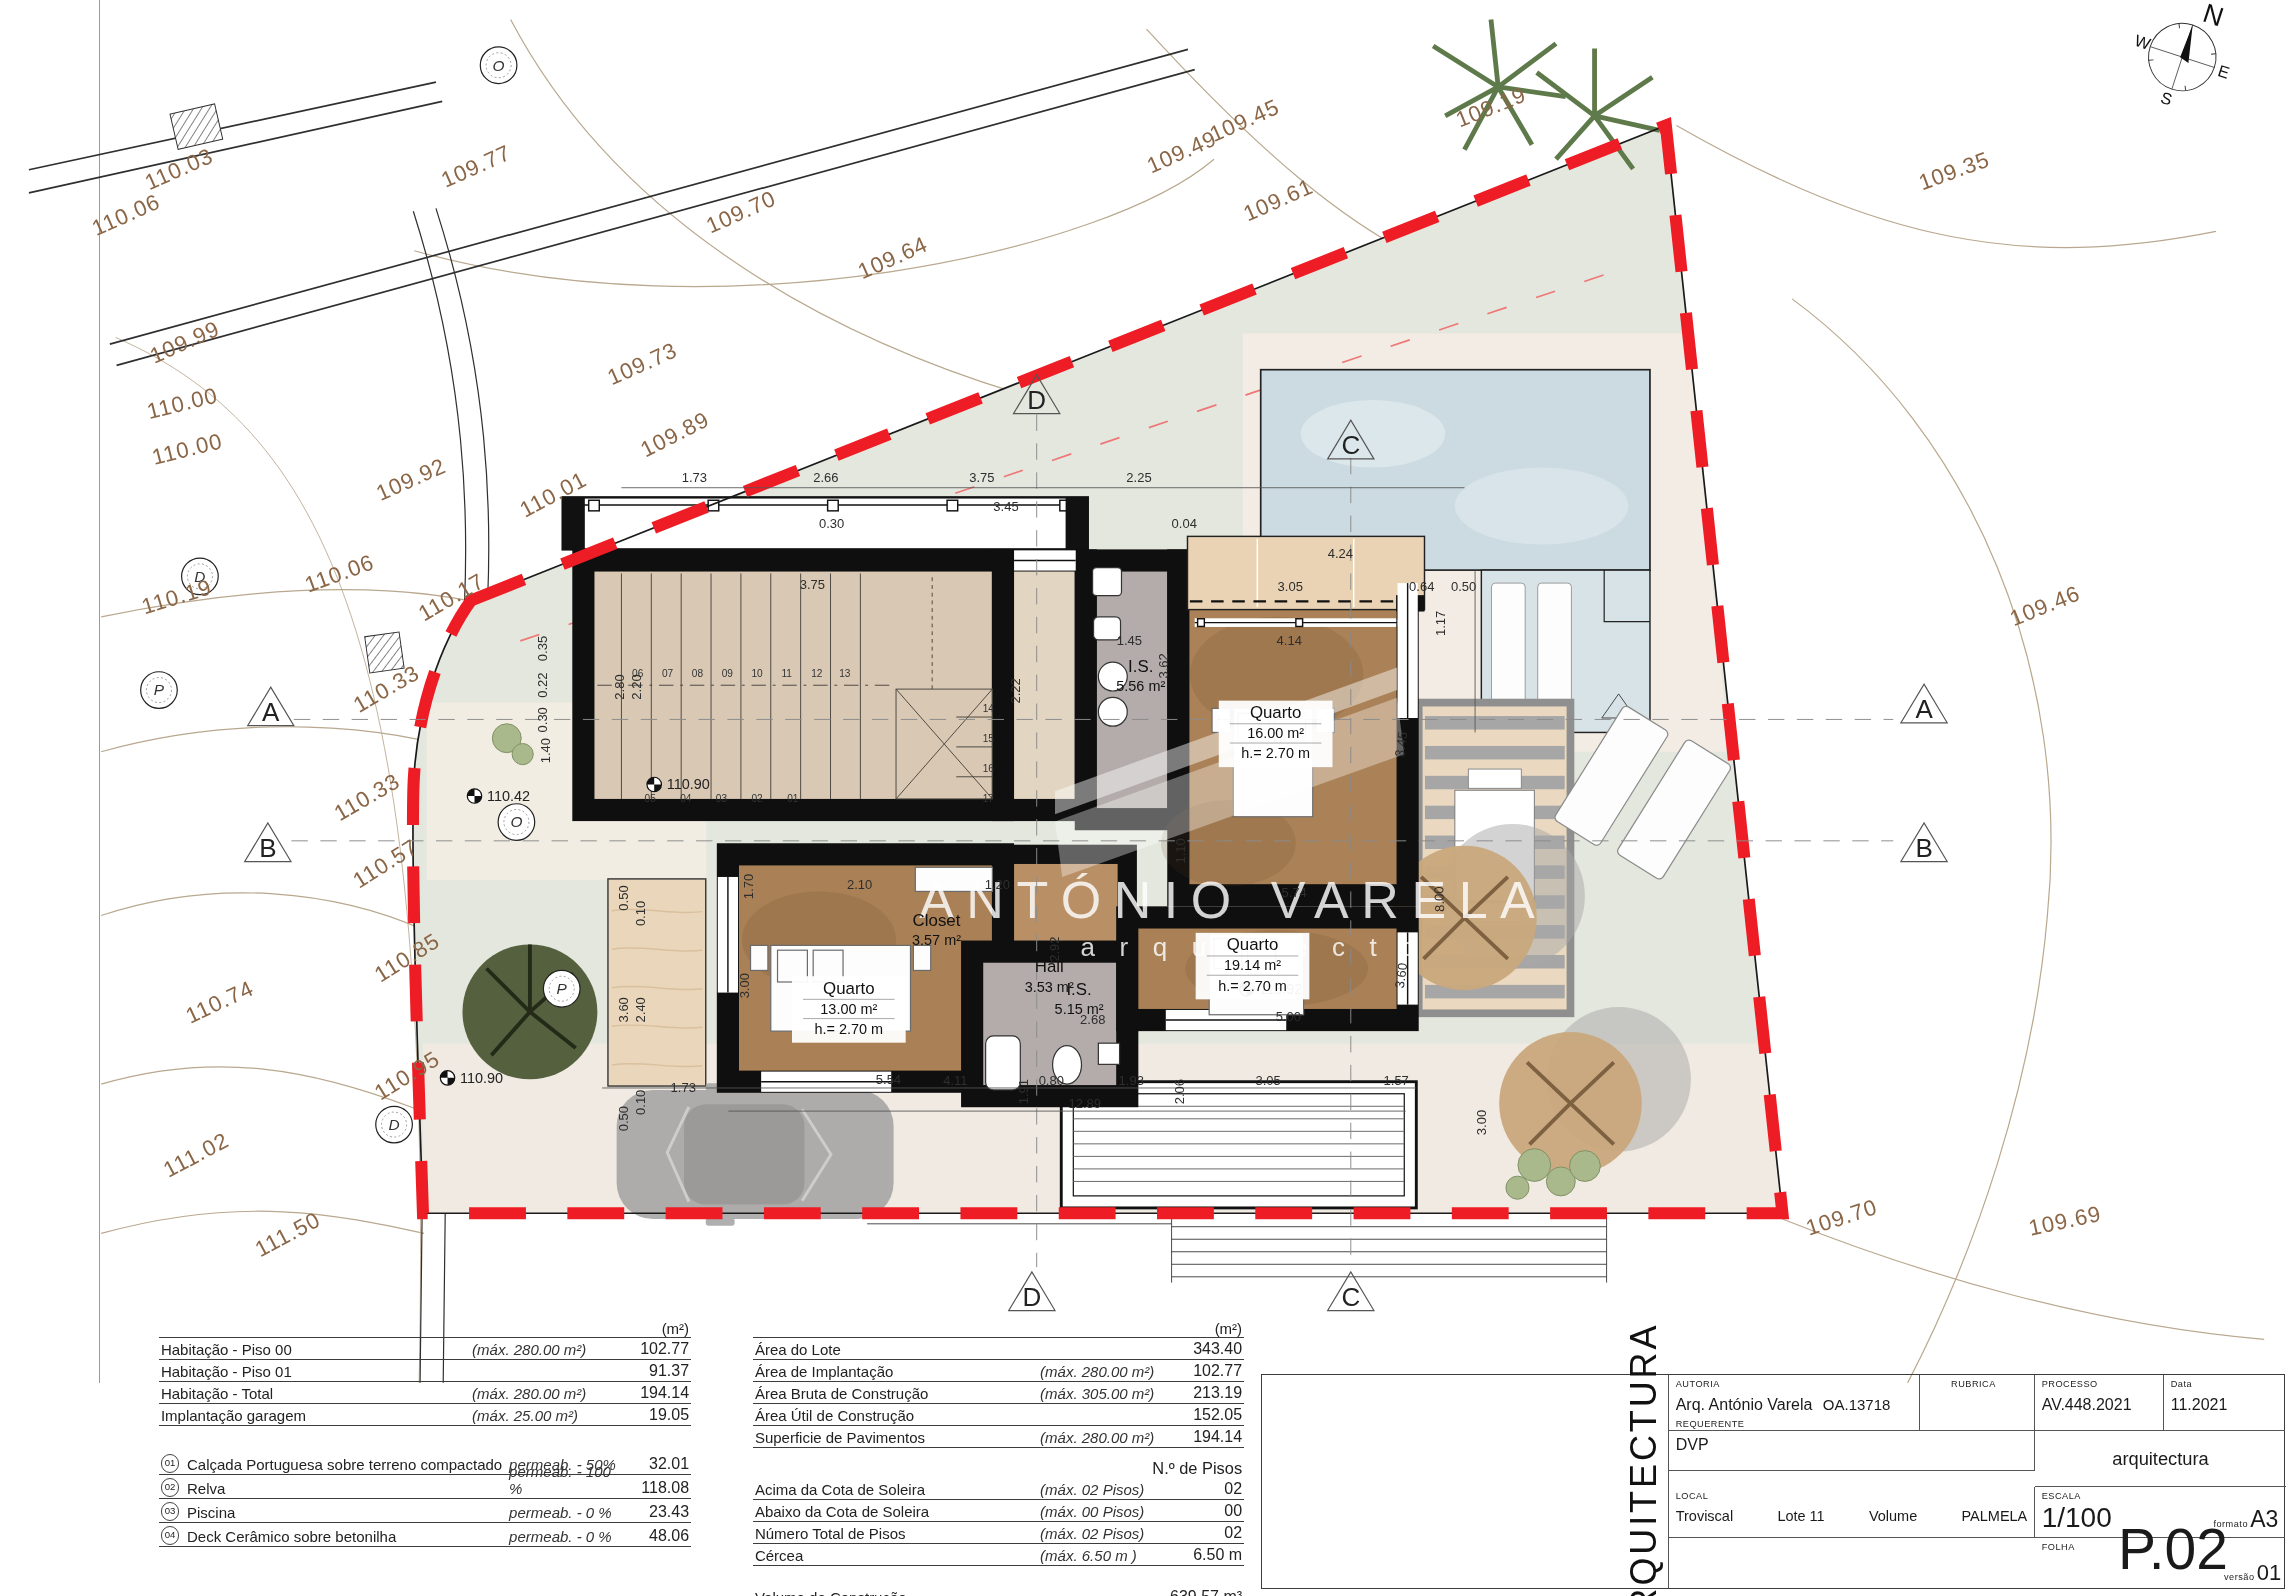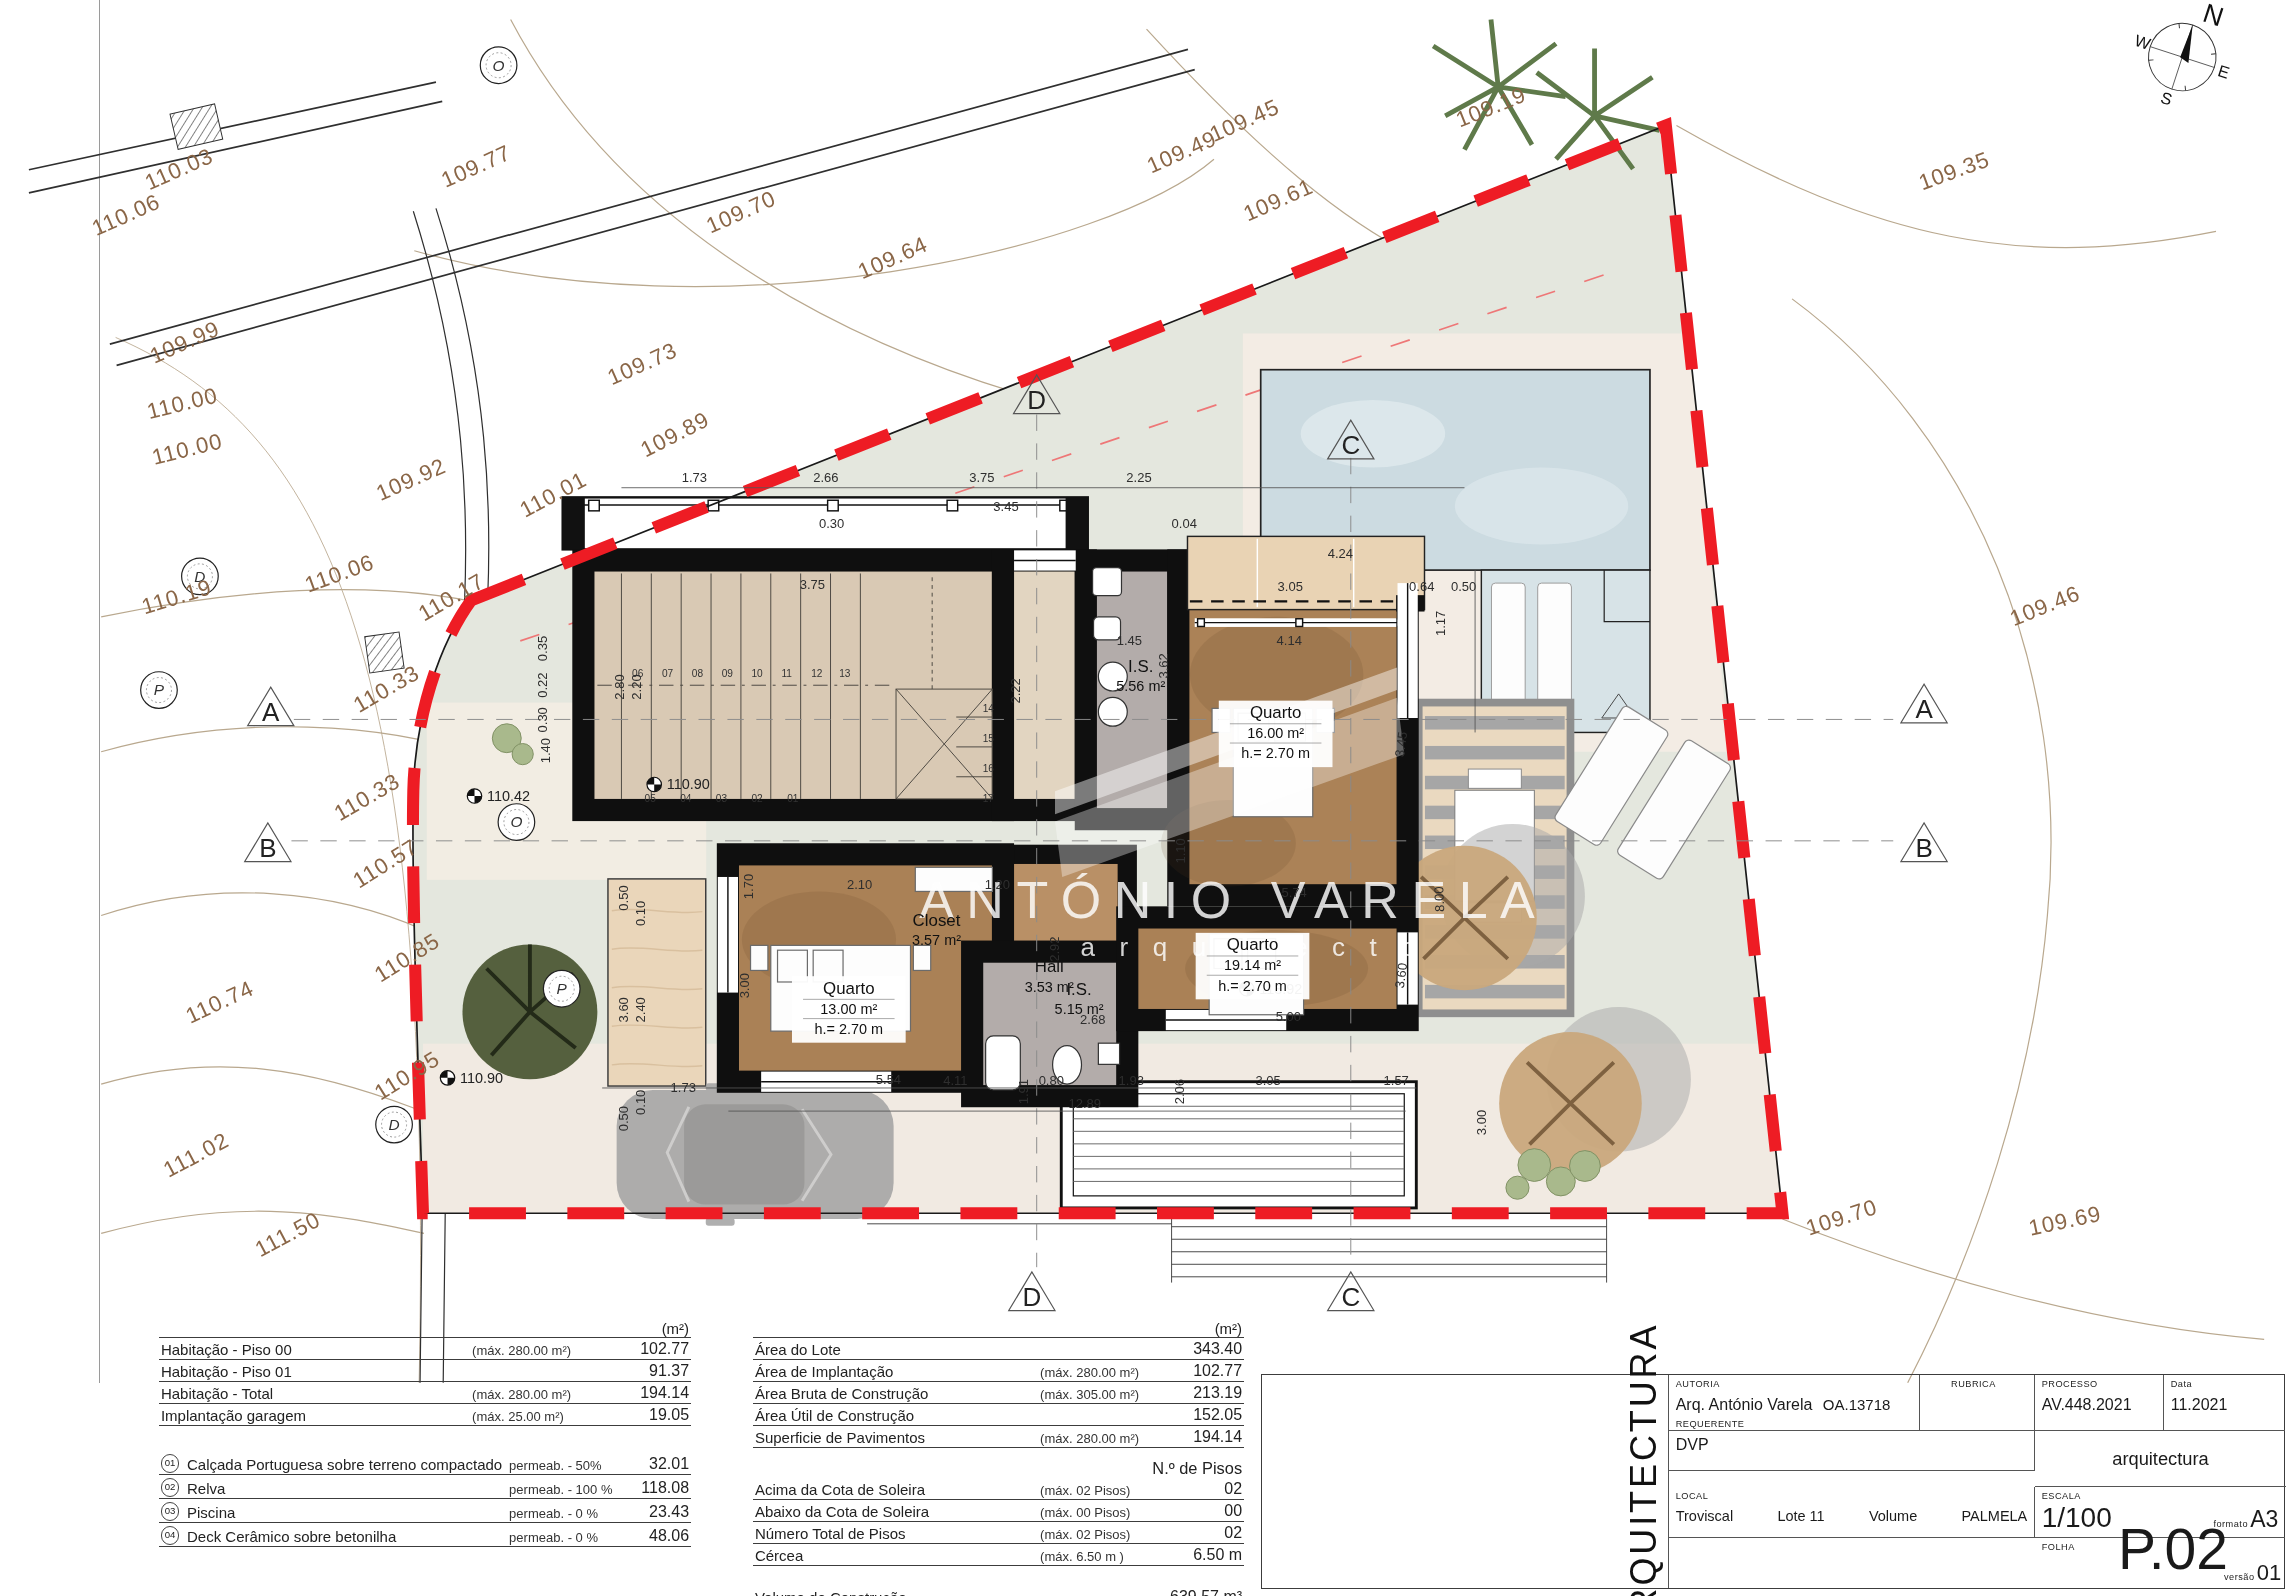--- a/index.html
+++ b/index.html
@@ -13,21 +13,21 @@
   .roomSub{fill:#111;font-size:30px;text-anchor:middle;}
   .secTri{fill:none;stroke:#555;stroke-width:2.5px;}
   .secTxt{fill:#222;font-size:54px;text-anchor:middle;}
   .spotTxt{fill:#222;font-size:30px;}
   .utilTxt{fill:#333;font-size:32px;font-style:italic;text-anchor:middle;}
   .wm{fill:#ffffff;opacity:.82;text-anchor:middle;}
   
   .tbl{position:absolute;font-size:15px;color:#222;}
   .trow{display:flex;align-items:flex-end;border-bottom:1px solid #3c3c3c;height:22px;box-sizing:border-box;padding:0 1.9px 1.4px 1.9px;}
   .trow .lab{flex:1;white-space:nowrap;}
-  .trow .max{width:145px;font-size:13px;color:#333;}
+  .trow .max{width:145px;font-size:15px;color:#333;font-style:italic;}
   .trow .val{width:72px;text-align:right;}
   .thead{display:flex;justify-content:flex-end;height:21px;align-items:flex-end;border-bottom:1px solid #3c3c3c;padding-right:1.9px;}
   .circNum{display:inline-block;width:16.4px;height:16.4px;border:1px solid #444;border-radius:50%;font-size:9.6px;
            text-align:center;line-height:16.4px;margin-right:7.7px;}
   .spacer{height:25px;}
   .pisosHead{display:flex;justify-content:flex-end;font-size:16.4px;height:30px;align-items:flex-end;padding-right:1.9px;}
   
   #titleblock{position:absolute;left:1261px;top:1374px;width:1024px;height:215px;border:1px solid #3c3c3c;box-sizing:border-box;}
   .cell{position:absolute;box-sizing:border-box;border-right:0.7px solid #555;border-bottom:0.7px solid #555;padding:3.9px 6.7px;}
   .cap{font-size:9.2px;color:#222;letter-spacing:0.5px;}

